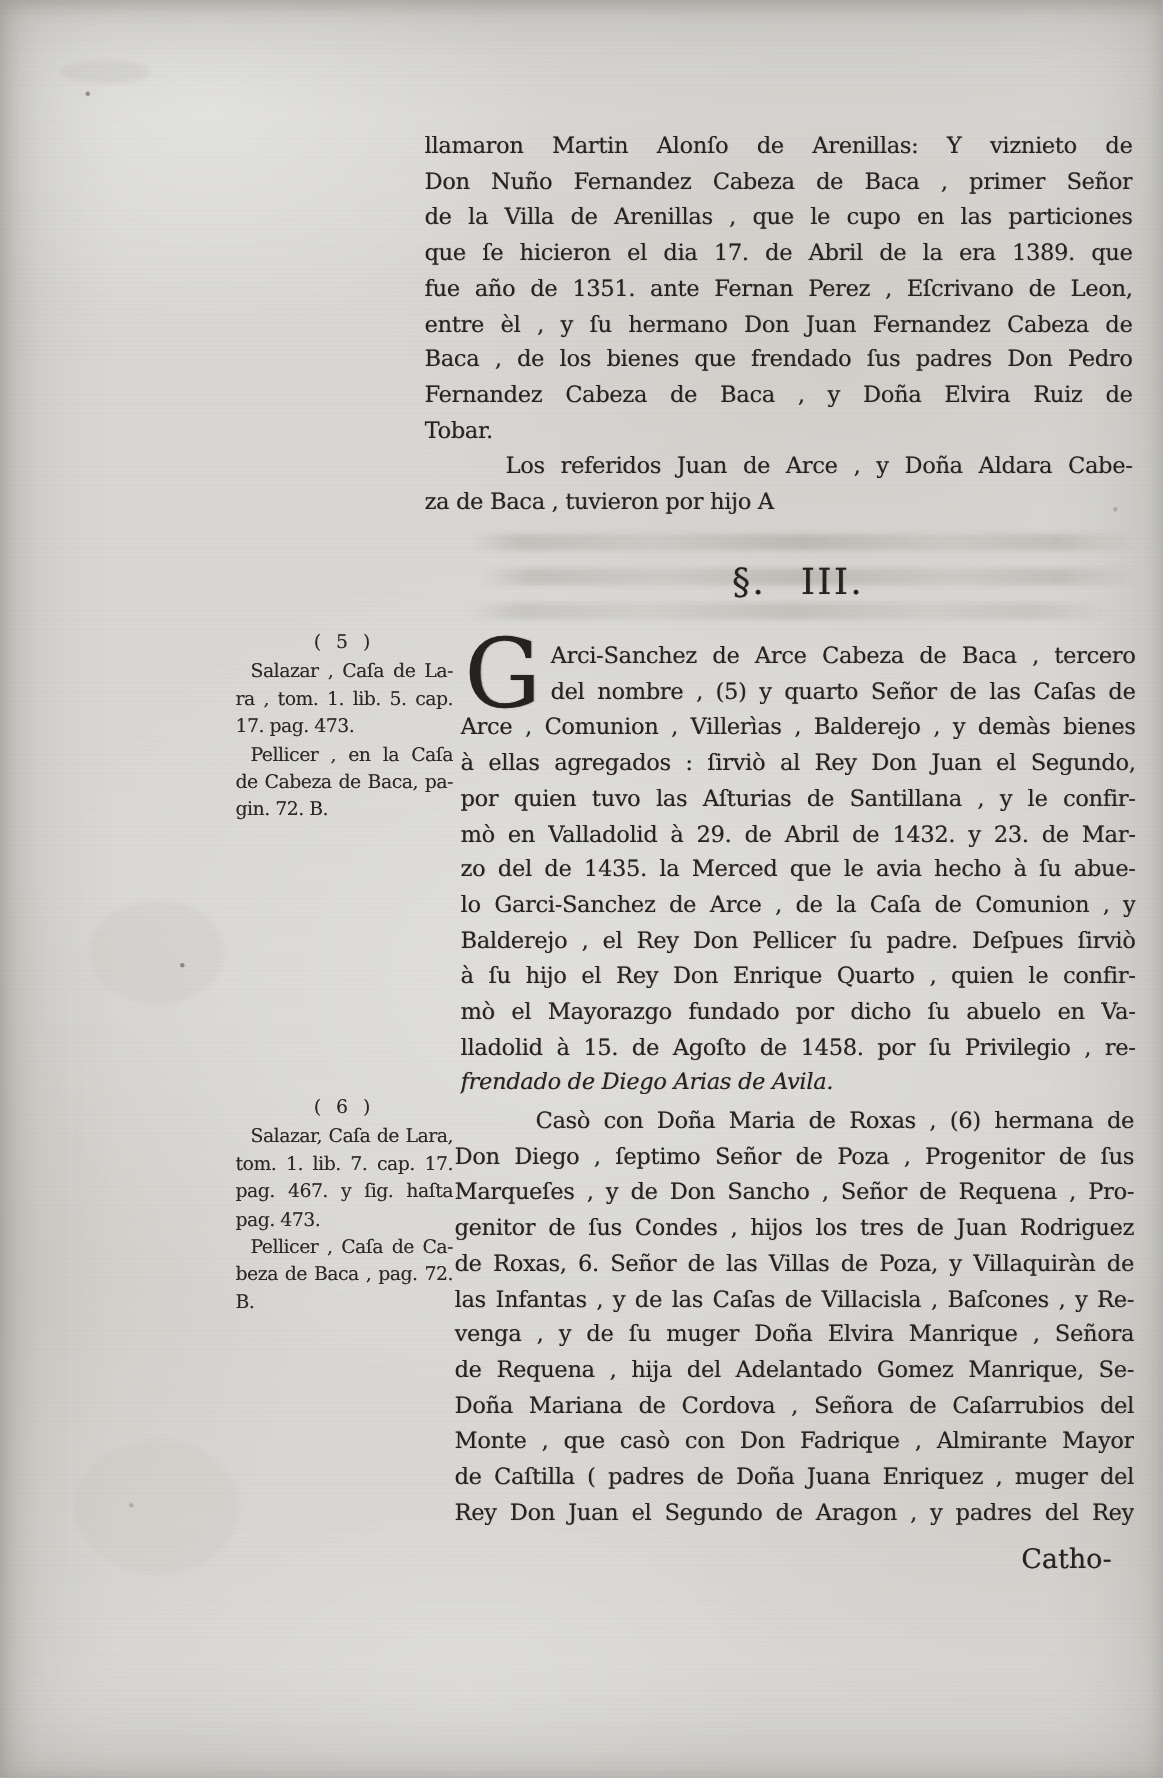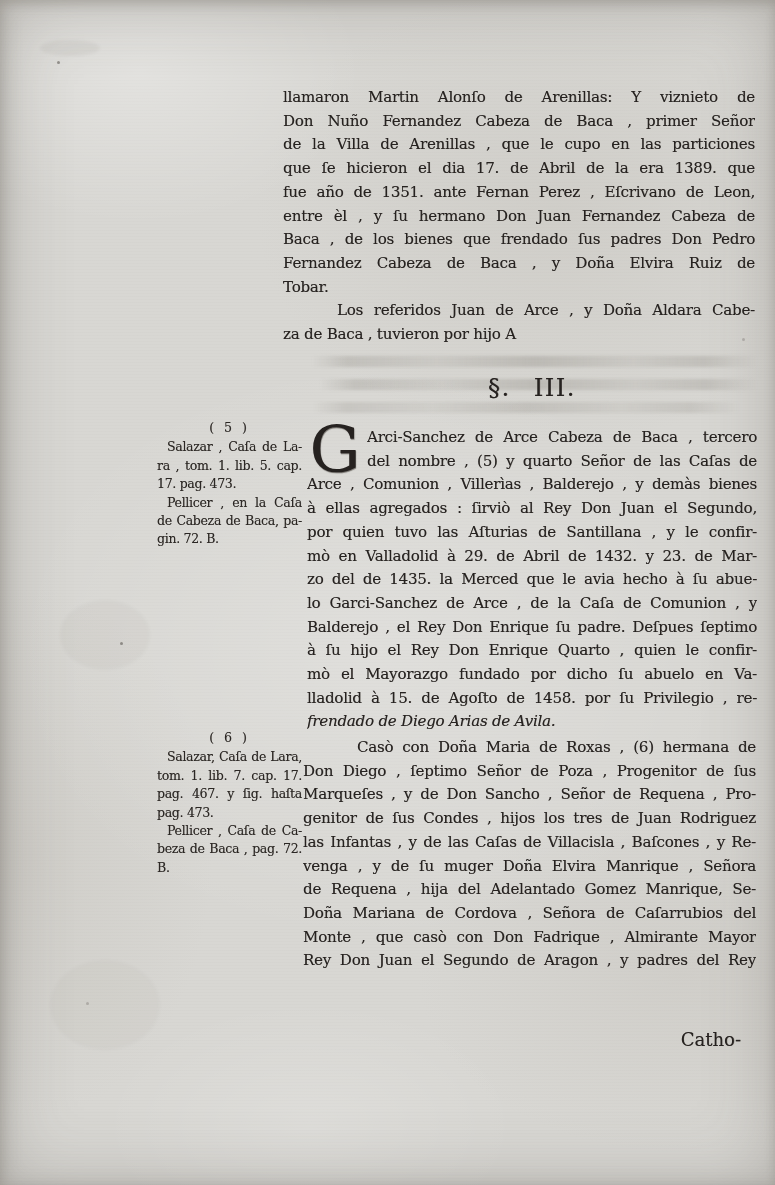--- a/index.html
+++ b/index.html
@@ -109,38 +109,40 @@
     <span class="dropcap">G</span>
     <div class="para-lines">
         <div class="line">Arci-Sanchez de Arce Cabeza de Baca , tercero</div>
         <div class="line">del nombre , (5) y quarto Señor de las Caſas de</div>
         <div class="line">Arce , Comunion , Villerìas , Balderejo , y demàs bienes</div>
         <div class="line">à ellas agregados : ſirviò al Rey Don Juan el Segundo,</div>
         <div class="line">por quien tuvo las Aſturias de Santillana , y le confir-</div>
         <div class="line">mò en Valladolid à 29. de Abril de 1432. y 23. de Mar-</div>
         <div class="line">zo del de 1435. la Merced que le avia hecho à ſu abue-</div>
         <div class="line">lo Garci-Sanchez de Arce , de la Caſa de Comunion , y</div>
-        <div class="line">Balderejo , el Rey Don Enrique ſu padre.  Deſpues ſeptimo</div>
+        <div class="line">Balderejo , el Rey Don Pellicer ſu padre.  Deſpues ſirviò</div>
         <div class="line">à ſu hijo el Rey Don Enrique Quarto , quien le confir-</div>
         <div class="line">mò el Mayorazgo fundado por dicho ſu abuelo en Va-</div>
         <div class="line">lladolid à 15. de Agoſto de 1458. por ſu Privilegio , re-</div>
         <div class="line" style="text-align-last: left; font-style: italic;">frendado de Diego Arias de Avila.</div>
       </div>
   </div>
 
   <div id="para4" class="main para indent-first continues">
       <div class="line">Casò con Doña Maria de Roxas , (6) hermana de</div>
       <div class="line">Don Diego , ſeptimo Señor de Poza , Progenitor de ſus</div>
       <div class="line">Marqueſes , y de Don Sancho , Señor de Requena , Pro-</div>
       <div class="line">genitor de ſus Condes , hijos los tres de Juan Rodriguez</div>
+      <div class="line">de Roxas, 6. Señor de las Villas de Poza, y Villaquiràn de</div>
       <div class="line">las Infantas , y de las Caſas de Villacisla , Baſcones , y Re-</div>
       <div class="line">venga , y de ſu muger Doña Elvira Manrique ,  Señora</div>
       <div class="line">de Requena , hija del Adelantado Gomez Manrique, Se-</div>
       <div class="line">Doña Mariana de Cordova , Señora de Caſarrubios del</div>
       <div class="line">Monte , que casò con Don Fadrique , Almirante Mayor</div>
+      <div class="line">de Caſtilla ( padres de Doña Juana Enriquez , muger del</div>
       <div class="line">Rey Don Juan el Segundo de Aragon , y padres del Rey</div>
     </div>
 
   <div id="catchword-line">Catho-</div>
 
   <div id="note5" class="margin-note">
     <div class="note-label">( 5 )</div>
     <div>
         <div class="note-entry">
           <div class="note-line">Salazar , Caſa de La-</div>

